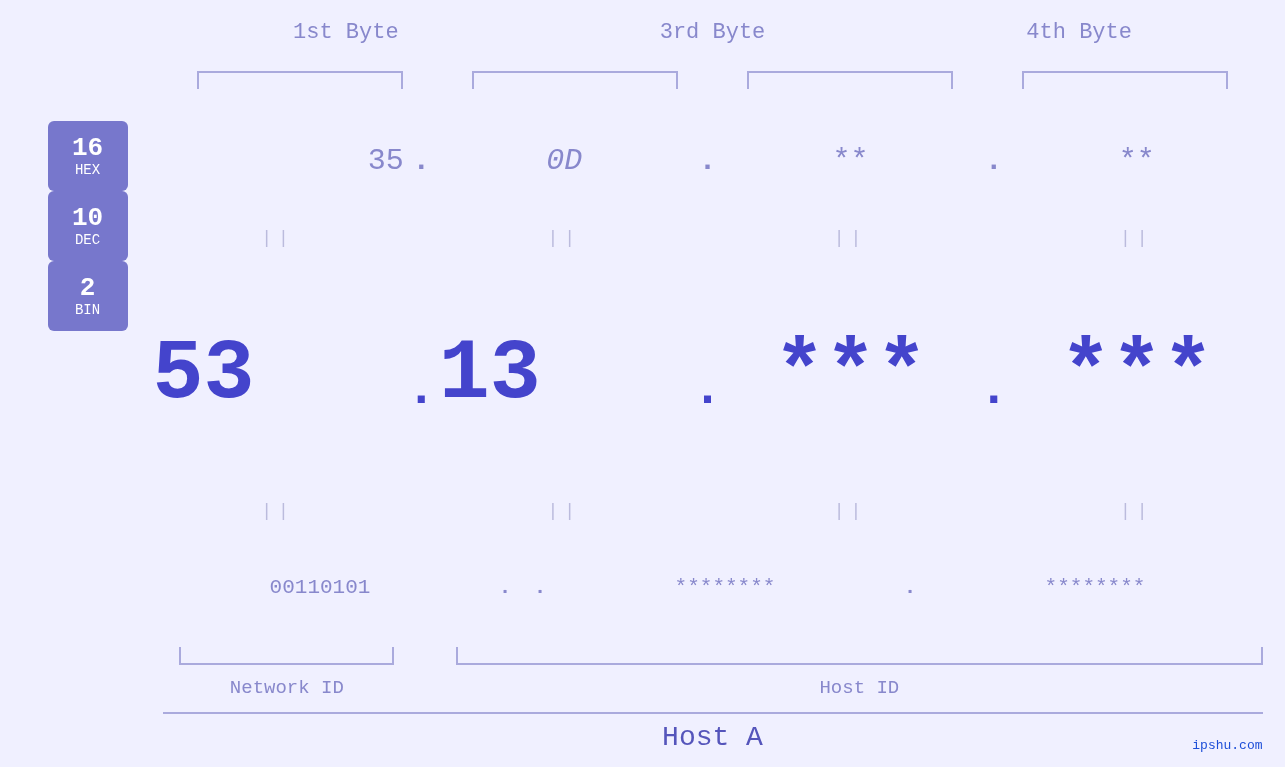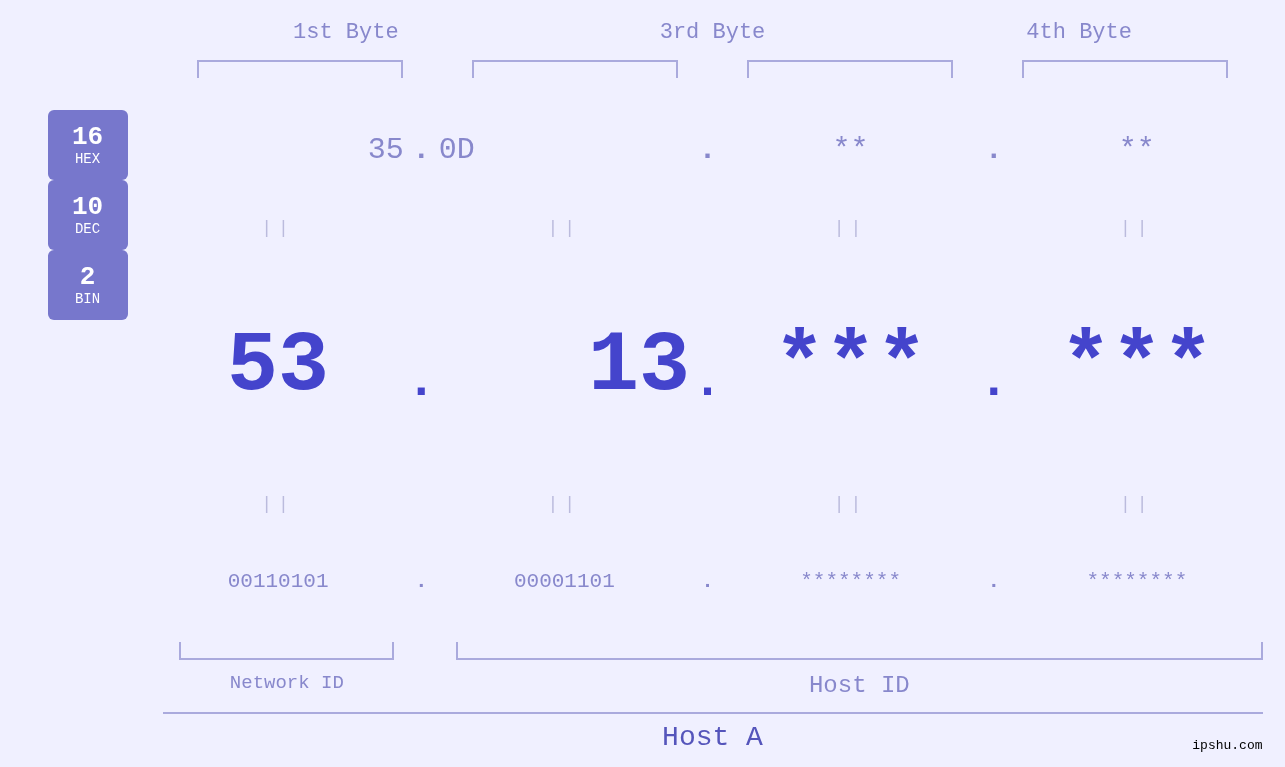--- a/index.html
+++ b/index.html
@@ -21,21 +21,21 @@
       flex-direction: column;
       align-items: center;
       padding: 20px 0 10px 0;
     }
 
     
     .byte-headers {
       display: flex;
       width: 1100px;
       margin-left: 140px;
-      margin-bottom: 15px;
+      margin-bottom: 26px;
     }
 
     .byte-header {
       flex: 1;
       text-align: center;
       color: #8888cc;
       font-size: 22px;
       font-family: 'Courier New', Courier, monospace;
       font-weight: normal;
     }
@@ -114,61 +114,60 @@
         <span class="base-number">2</span>
         <span class="base-label">BIN</span>
       </div>
     </div>
 
     <div style="flex:1; display:flex; flex-direction:column;">
 
       <div style="flex:1; display:flex; align-items:center; font-size:30px; color:#8888cc; font-family:'Courier New',monospace;">
         <div style="flex:1; text-align:right;">35</div>
         <div style="width:35px; text-align:center; font-weight:bold;">.</div>
-        <div style="flex:1; text-align:left;">0D</div>
+        <div style="flex:1; text-align:center;font-style:italic;">0D</div>
         <div style="width:35px; text-align:center; font-weight:bold;">.</div>
         <div style="flex:1; text-align:center;">**</div>
         <div style="width:35px; text-align:center; font-weight:bold;">.</div>
         <div style="flex:1; text-align:center;">**</div>
       </div>
 
       <div style="display:flex; height:35px; align-items:center;">
         <div style="flex:1; text-align:center; color:#bbbbdd; font-size:18px; letter-spacing:6px;">||</div>
         <div style="width:35px;"></div>
         <div style="flex:1; text-align:center; color:#bbbbdd; font-size:18px; letter-spacing:6px;">||</div>
         <div style="width:35px;"></div>
         <div style="flex:1; text-align:center; color:#bbbbdd; font-size:18px; letter-spacing:6px;">||</div>
         <div style="width:35px;"></div>
         <div style="flex:1; text-align:center; color:#bbbbdd; font-size:18px; letter-spacing:6px;">||</div>
       </div>
 
       <div style="flex:2; display:flex; align-items:center; font-size:85px; color:#4444cc; font-weight:bold; font-family:'Courier New',monospace;">
-        <div style="flex:1; text-align:center;">53</div>
+        <div style="flex:1; ">53</div>
         <div style="width:35px; text-align:center; font-size:50px; padding-top:30px;">.</div>
-        <div style="flex:1; text-align:right;">13</div>
+        <div style="flex:1; text-align:left;">13</div>
         <div style="width:35px; text-align:center; font-size:50px; padding-top:30px;">.</div>
         <div style="flex:1; text-align:center;">***</div>
         <div style="width:35px; text-align:center; font-size:50px; padding-top:30px;">.</div>
         <div style="flex:1; text-align:center;">***</div>
       </div>
 
       <div style="display:flex; height:35px; align-items:center;">
         <div style="flex:1; text-align:center; color:#bbbbdd; font-size:18px; letter-spacing:6px;">||</div>
         <div style="width:35px;"></div>
         <div style="flex:1; text-align:center; color:#bbbbdd; font-size:18px; letter-spacing:6px;">||</div>
         <div style="width:35px;"></div>
         <div style="flex:1; text-align:center; color:#bbbbdd; font-size:18px; letter-spacing:6px;">||</div>
         <div style="width:35px;"></div>
         <div style="flex:1; text-align:center; color:#bbbbdd; font-size:18px; letter-spacing:6px;">||</div>
       </div>
 
       <div style="flex:1; display:flex; align-items:center; font-size:21px; color:#8888cc; font-family:'Courier New',monospace;">
         <div style="flex:1; text-align:center;">00110101</div>
         <div style="width:35px; text-align:center; font-weight:bold;">.</div>
-        <div style="flex:1; text-align:center;">00001101</div>
         <div style="width:35px; text-align:center; font-weight:bold;">.</div>
         <div style="flex:1; text-align:center;">********</div>
         <div style="width:35px; text-align:center; font-weight:bold;">.</div>
         <div style="flex:1; text-align:center;">********</div>
       </div>
 
       <div style="display:flex; height:30px; width:100%;">
 
         <div style="flex:1; display:flex; justify-content:center; align-items:flex-start;">
           <div style="width:80%; border-bottom:2px solid #aaaadd; border-left:2px solid #aaaadd; border-right:2px solid #aaaadd; height:18px;"></div>
@@ -176,27 +175,27 @@
         <div style="width:35px;"></div>
 
         <div style="flex:3; display:flex; align-items:flex-start; padding-top:0;">
           <div style="width:100%; border-bottom:2px solid #aaaadd; border-left:2px solid #aaaadd; border-right:2px solid #aaaadd; height:18px;"></div>
         </div>
       </div>
 
       <div style="display:flex; width:100%;">
         <div style="flex:1; text-align:center; color:#8888cc; font-size:19px; font-family:'Courier New',monospace;">Network ID</div>
         <div style="width:35px;"></div>
-        <div style="flex:3; text-align:center; color:#8888cc; font-size:24px; font-family:'Courier New',monospace;">Host ID</div>
+        <div style="flex:3; text-align:center; color:#8888cc; font-size:19px; font-family:'Courier New',monospace;">Host ID</div>
       </div>
 
     </div>
   </div>
 
   <div style="width:1100px; margin-left:140px; position:relative;">
     <div style="width:100%; border-bottom:2px solid #aaaadd; height:15px; margin-bottom:0;"></div>
     <div style="text-align:center; padding:8px 0 4px 0; color:#5555bb; font-size:28px; font-family:'Courier New',monospace; position:relative;">
       <span>Host A</span>
-      <span style="position:absolute; right:0; bottom:4px; color:#000000; font-size:13px; font-family:'Courier New',monospace;">ipshu.com</span>
+      <span style="position:absolute; right:0; bottom:4px; color:#1d4ed8; font-size:13px; font-family:'Courier New',monospace;">ipshu.com</span>
     </div>
   </div>
 
 </div>
 
 </body></html>

